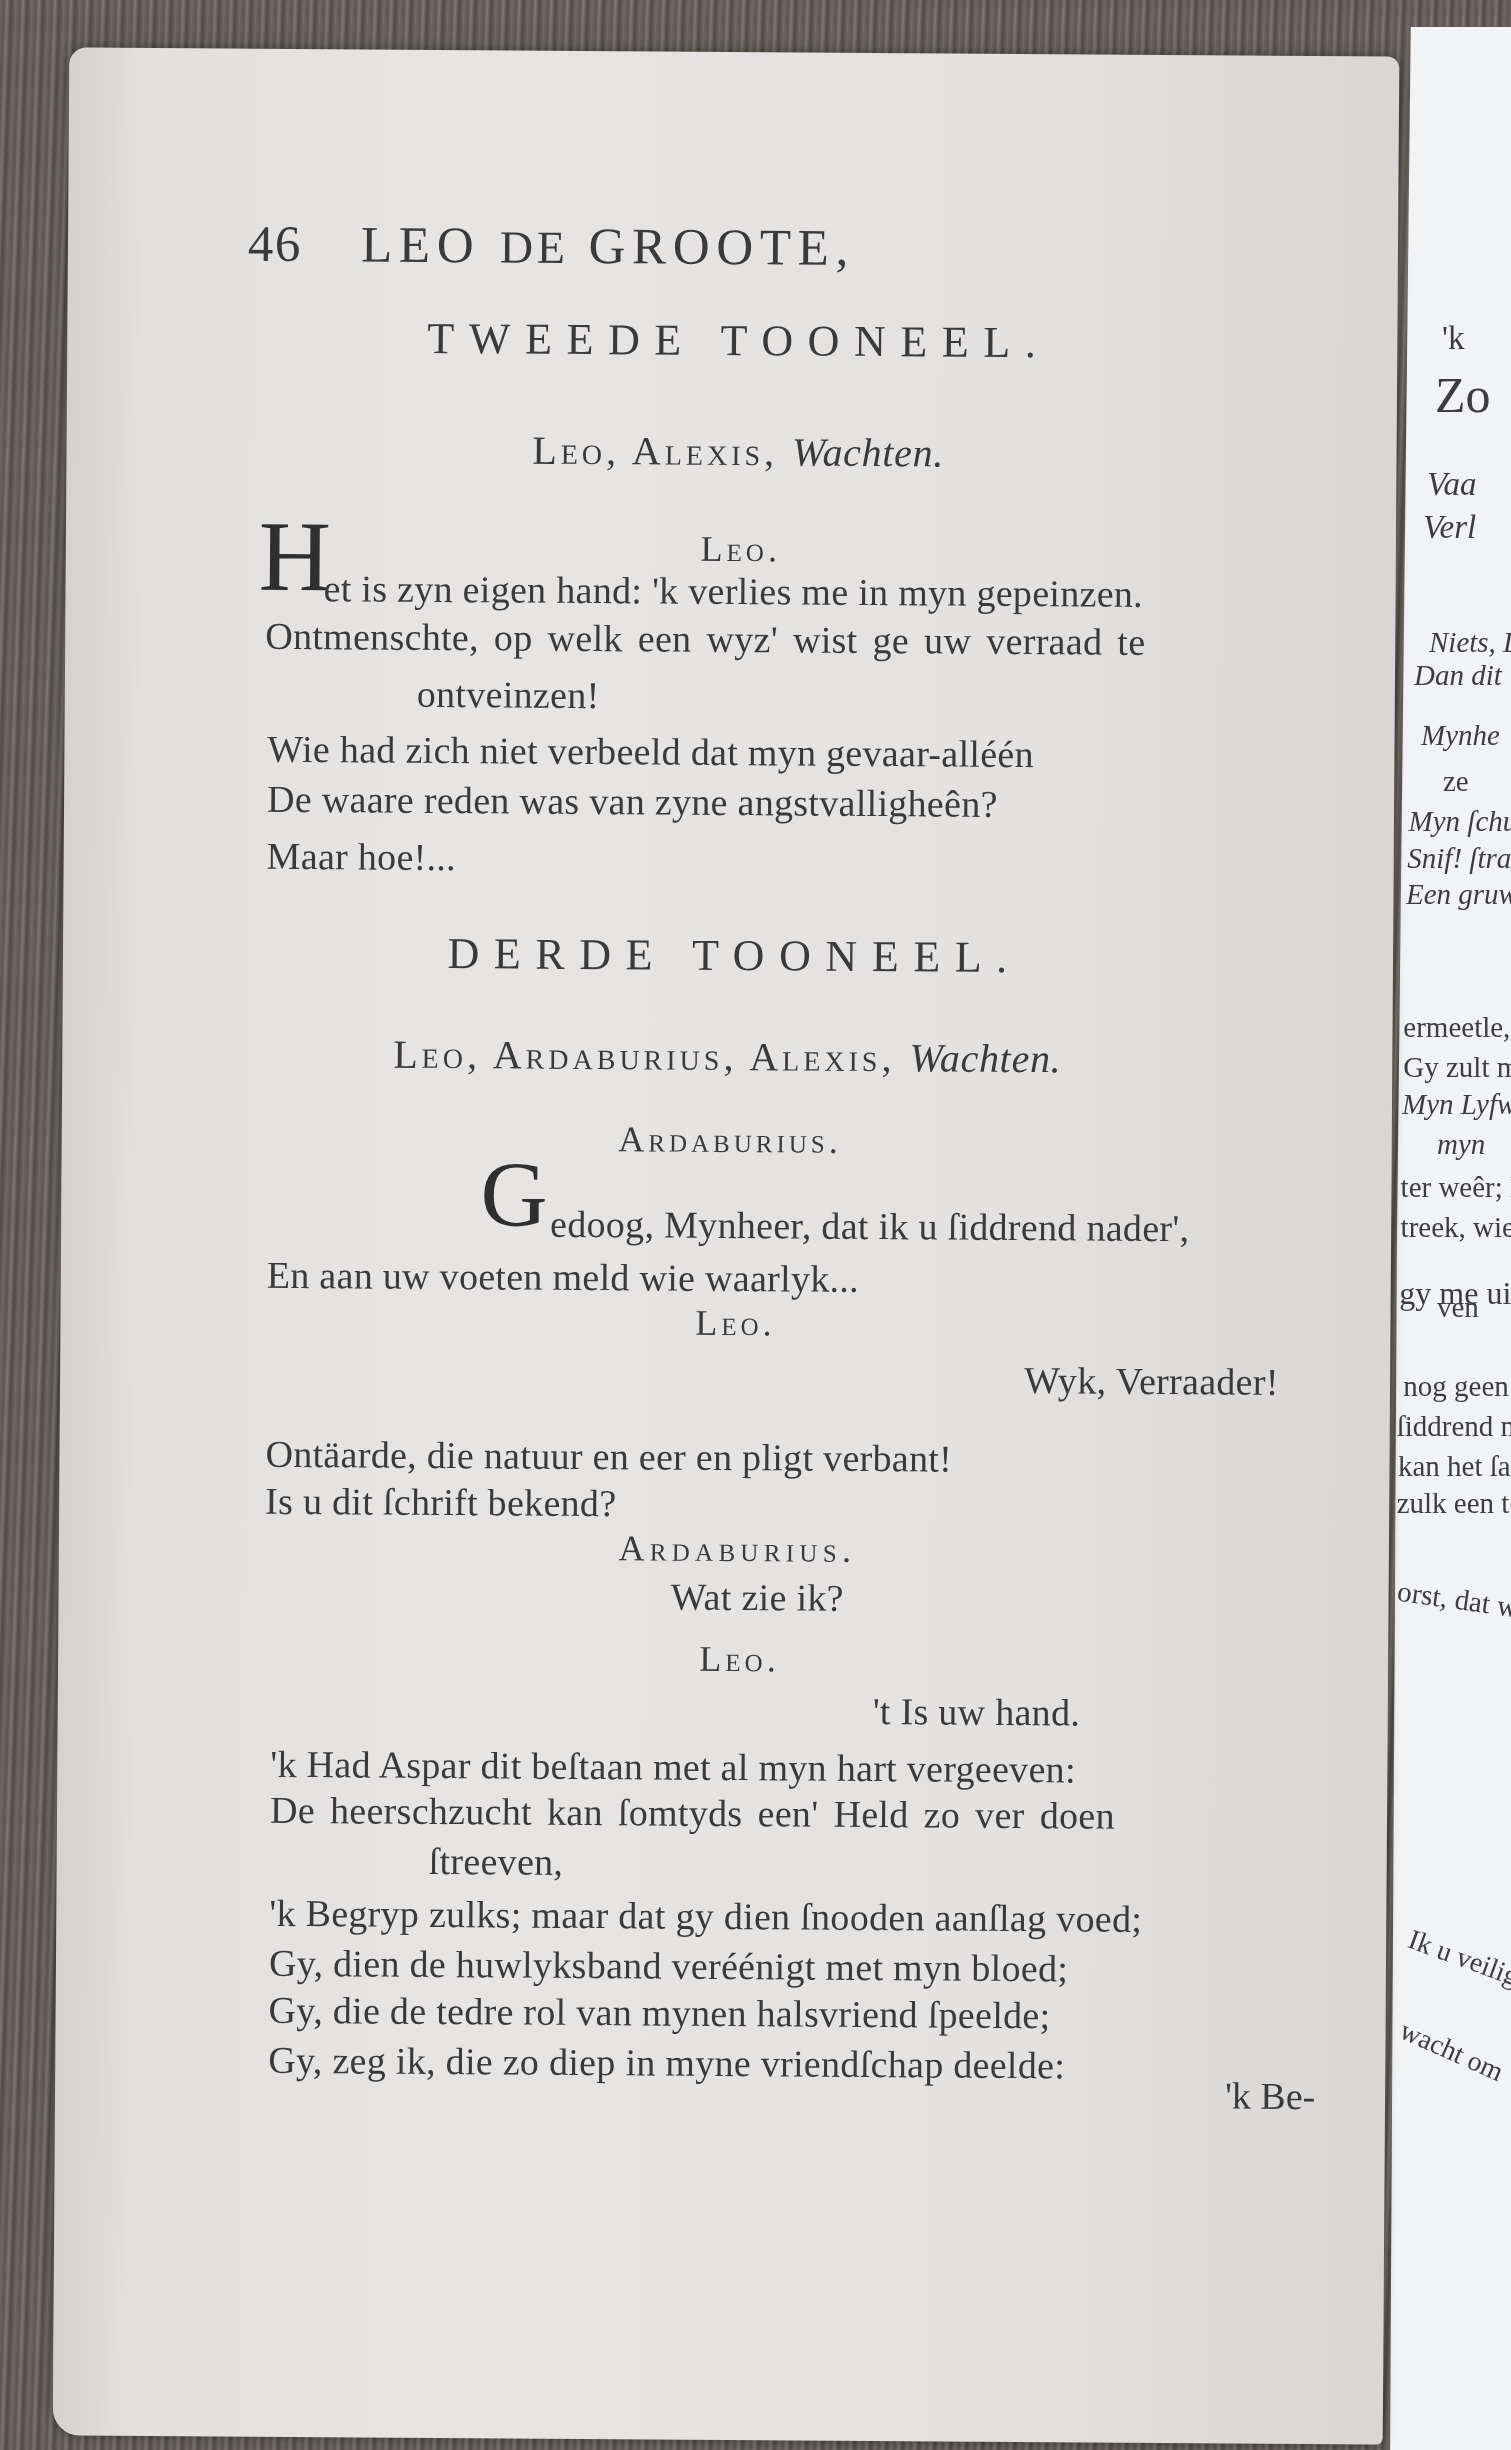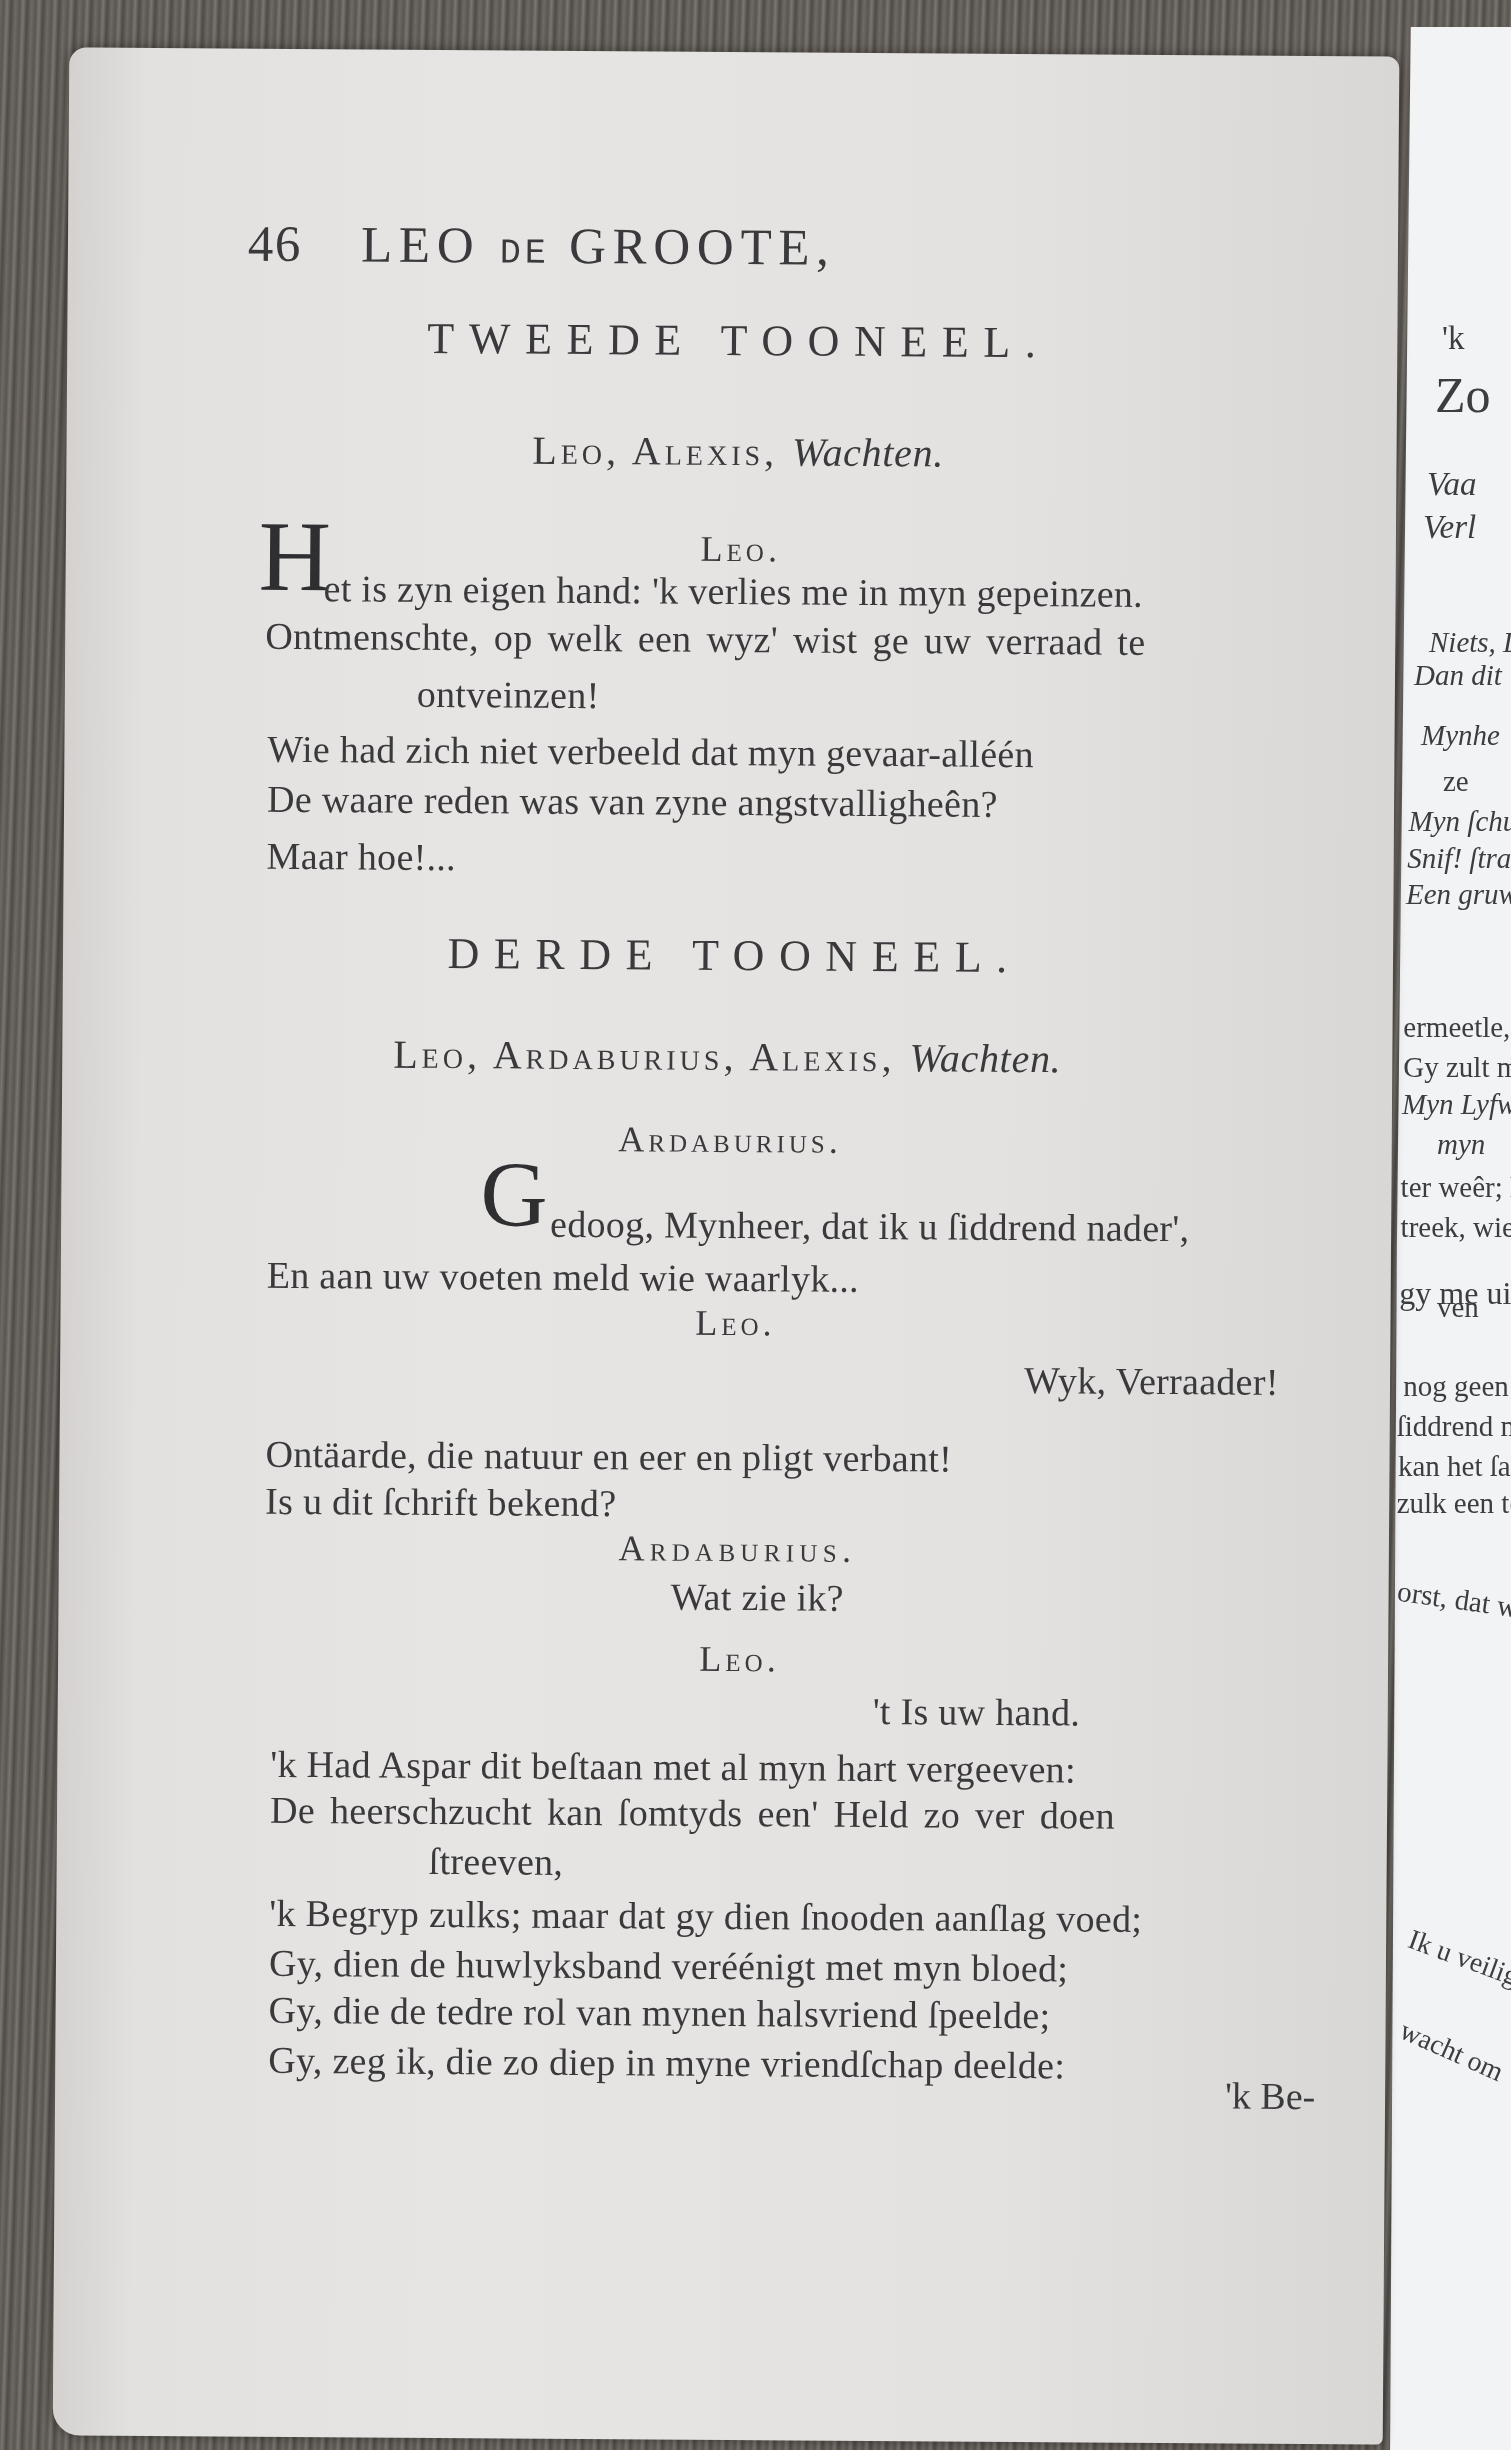--- a/index.html
+++ b/index.html
@@ -22,21 +22,21 @@
   .page {
     position:absolute; left:61px; top:52px; width:1330px; height:2388px;
     background: linear-gradient(90deg, #d4d1cf 0%, #e2e1e0 6%, #e6e5e4 30%, #e3e2e1 70%, #d8d7d6 100%);
     border-radius: 17.3px 12px 6.7px 27px;
     box-shadow: 0 0 12px rgba(0,0,0,0.4);
     transform: rotate(0.4deg);
   }
   .page-inner { position:absolute; left:0; top:0; right:0; bottom:0; color:#3a3a3c; }
   .runhead { position:absolute; top:166px; left:180px; font-size:51px; letter-spacing:6.7px; white-space:nowrap; }
   .runhead .pno { margin-right:40px; letter-spacing:1.3px;margin-top:12px; }
-  .runhead .small { font-size:35px; letter-spacing:4px;font-family:Liberation Mono, monospace; }
+  .runhead .small { font-size:46px; letter-spacing:4px; }
   .scene-title { position:absolute; left:0; right:0; text-align:center; font-size:44px; letter-spacing:14.6px; white-space:nowrap; }
   .cast { position:absolute; left:0; right:0; text-align:center; font-size:40px; letter-spacing:4px; white-space:nowrap; }
   .cast .sc { font-variant: small-caps; }
   .cast .it { font-style:italic; letter-spacing:0.7px; }
   .speaker { position:absolute; left:0; right:0; text-align:center; font-size:36px; letter-spacing:4px; font-variant:small-caps; white-space:nowrap; }
   .verse { position:absolute; font-size:38px; white-space:nowrap; letter-spacing:0.3px; }
   .dropcap { position:absolute; font-size:100px; line-height:1; color:#2f2f31; }
   .catch { position:absolute; font-size:38px; white-space:nowrap; }
 </style>
 </head>

